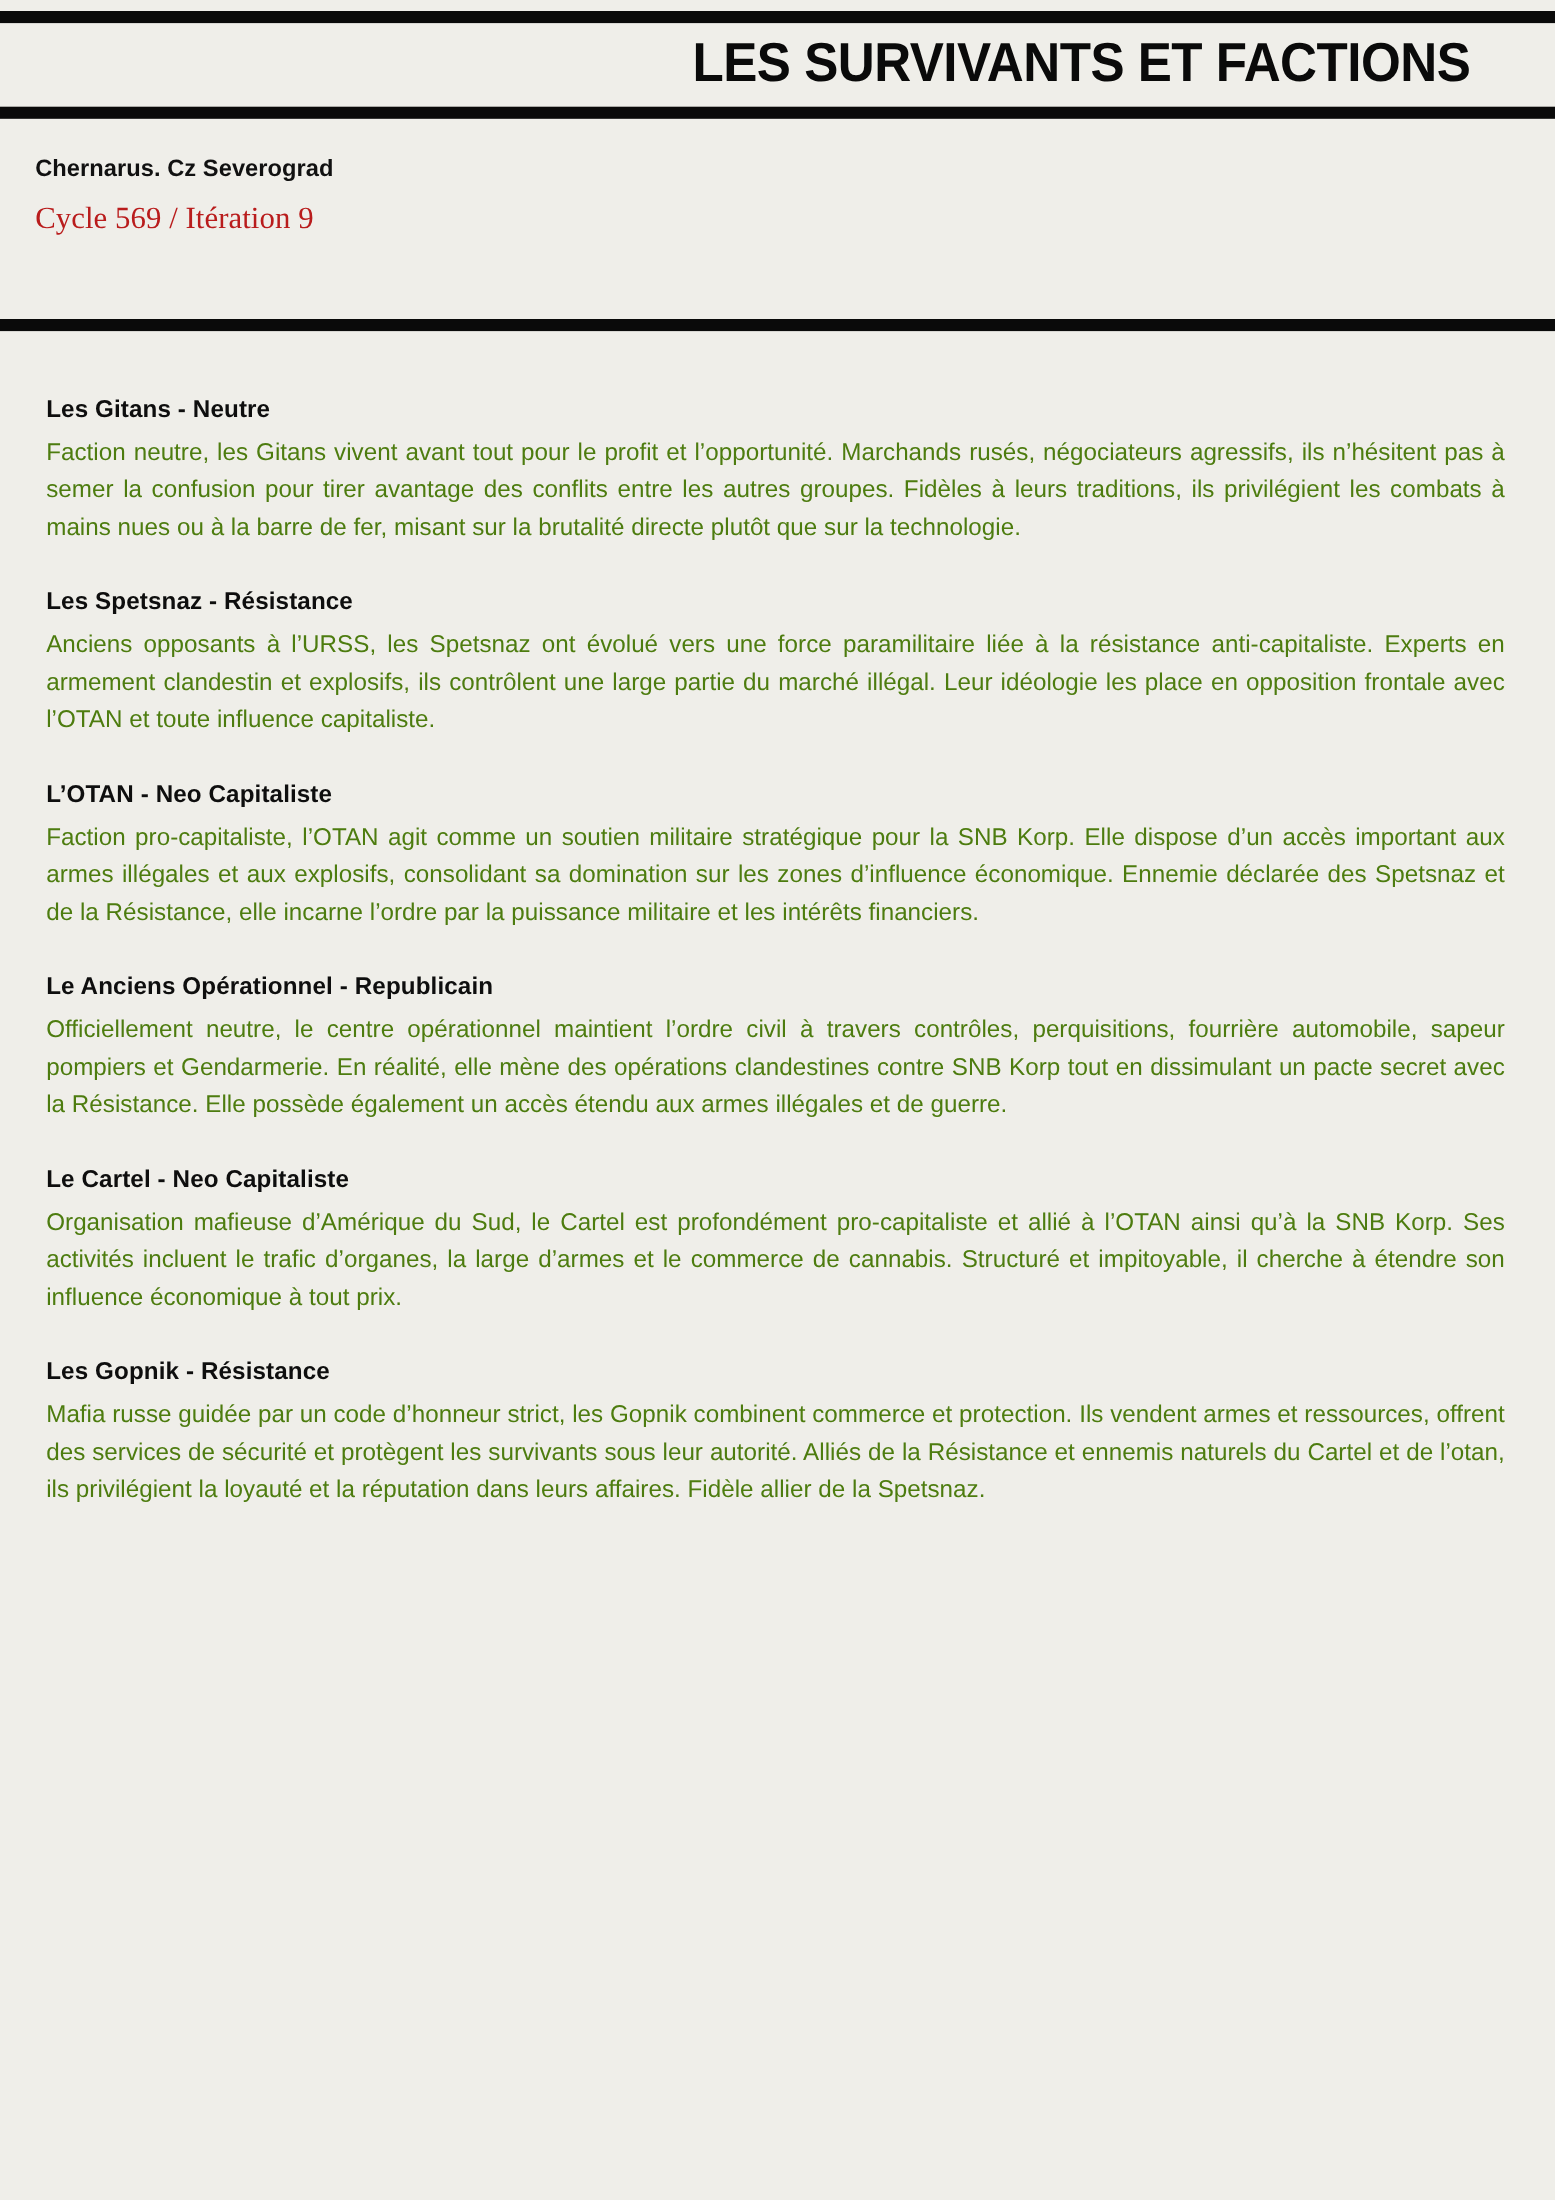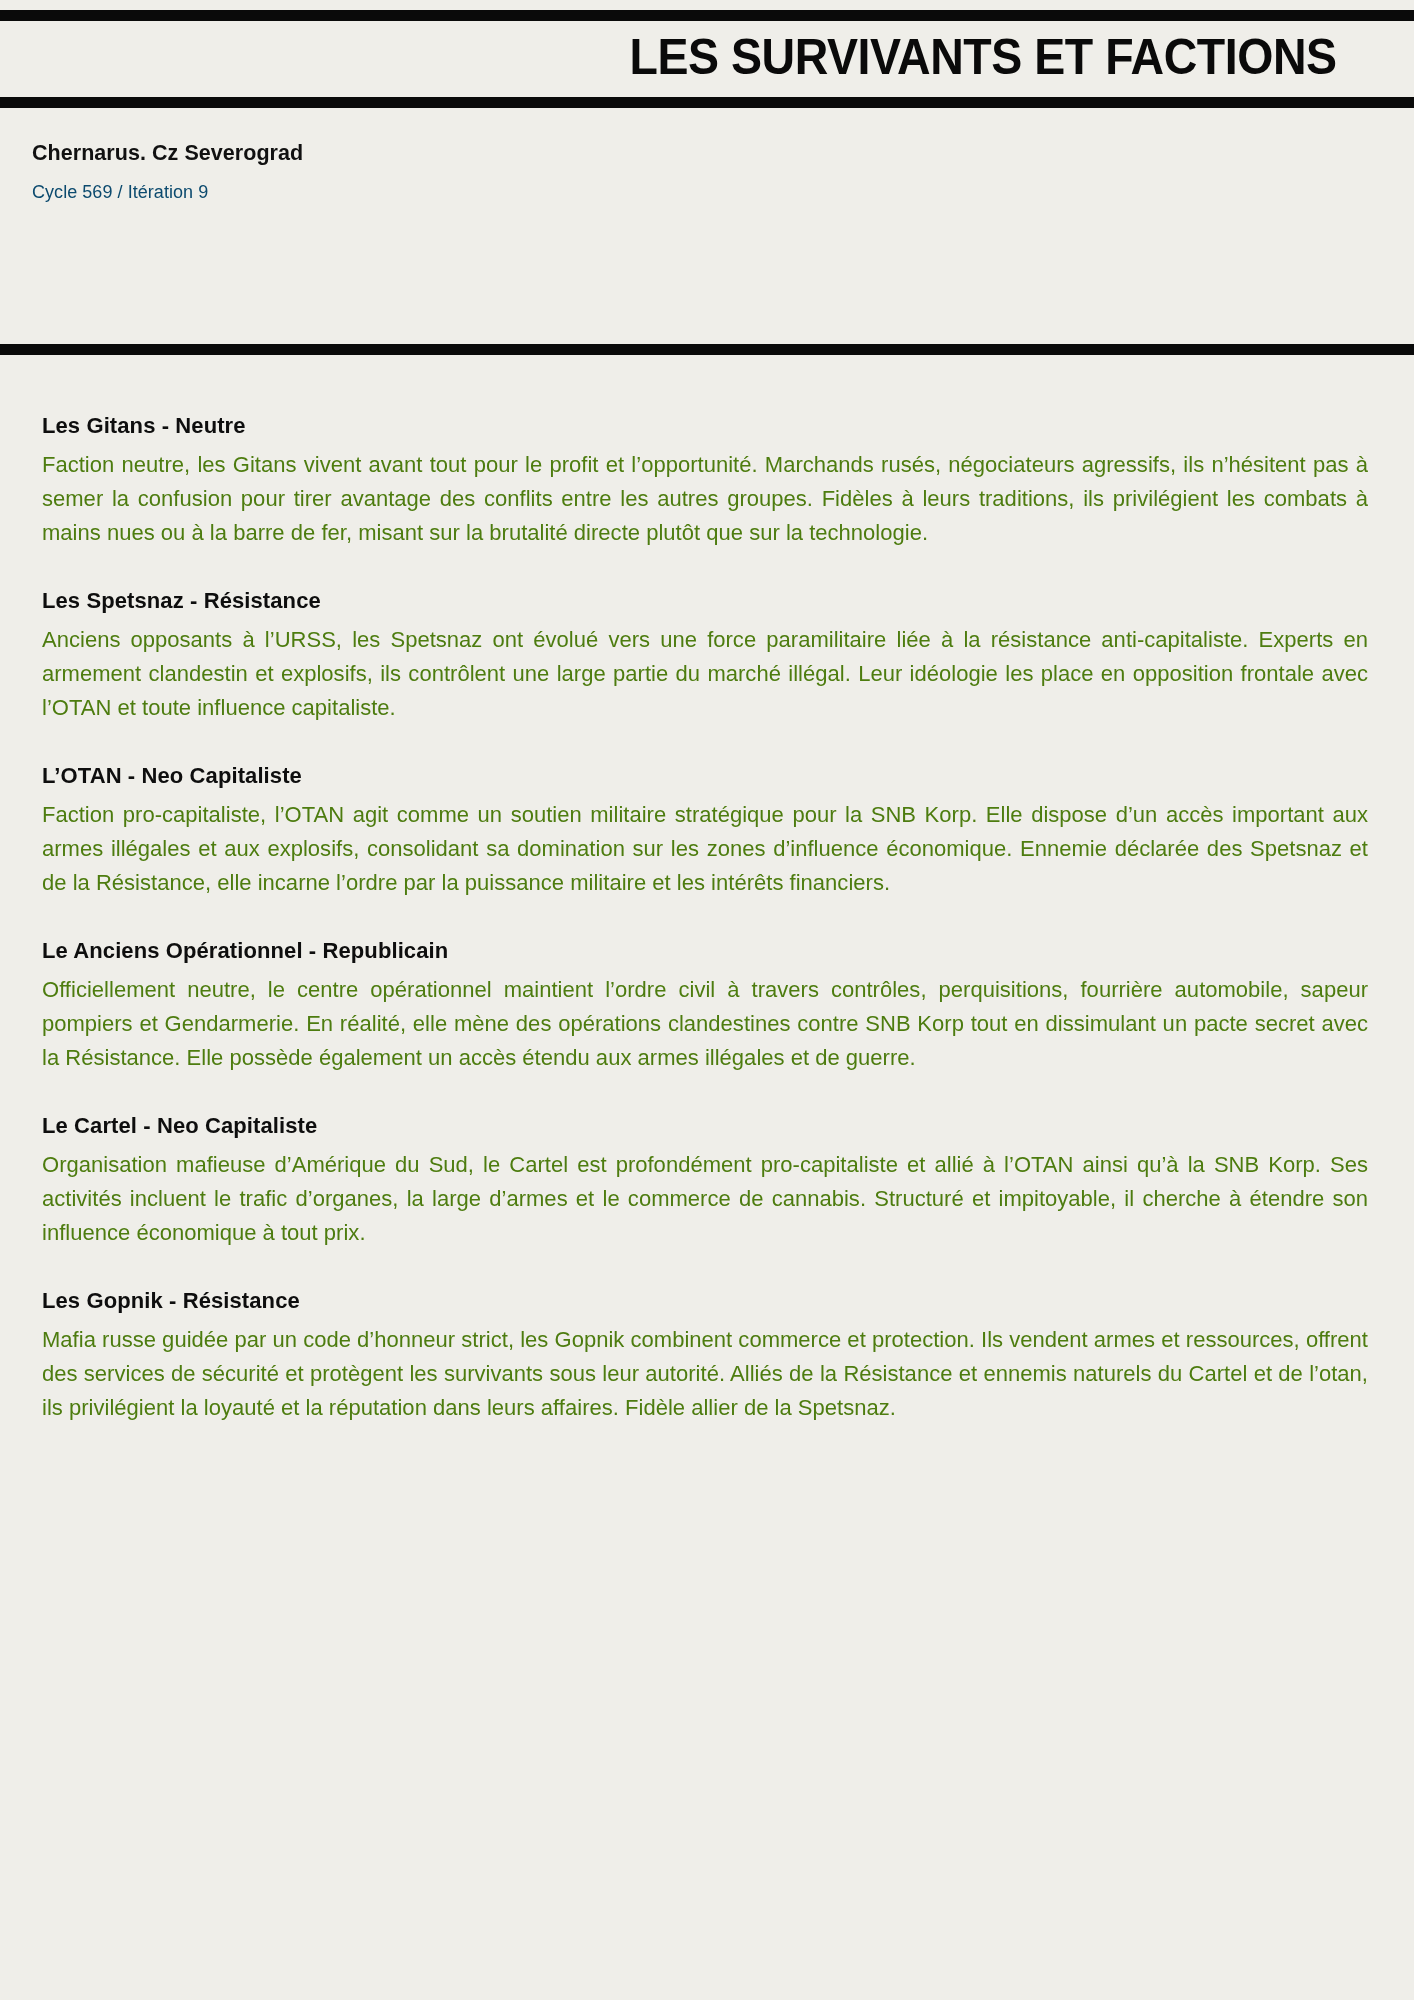--- a/index.html
+++ b/index.html
@@ -46,38 +46,39 @@
     line-height: 1.12;
     color: #0a0a0a;
     margin: 0;
     padding: 0 30px;
     transform: scaleX(0.93);
     transform-origin: center;
   }
 
   .meta-band {
     padding: 30px 0 12px 32px;
-    height: 236px;
+    height: 182px;
     box-sizing: border-box;
   }
   .meta-location {
     font-size: 21.5px;
     font-weight: 700;
     color: #111111;
     line-height: 1.45;
     margin: 0 0 10px 0;
     letter-spacing: 0.05px;
   }
   .meta-cycle {
-    font-size: 18px;
+    font-size: 28px;
     font-weight: 400;
-    color: #0c4a6e;
+    color: #b91c1c;
     line-height: 1.45;
     margin: 0;
     letter-spacing: 0.05px;
+    font-family: Liberation Serif, serif;
   }
 
   
   .content {
     padding: 56px 46px 40px 42px;
   }
 
   .faction {
     margin-bottom: 36px;
   }

